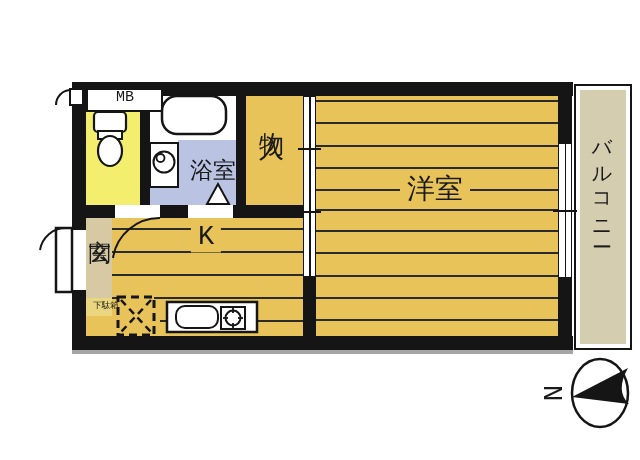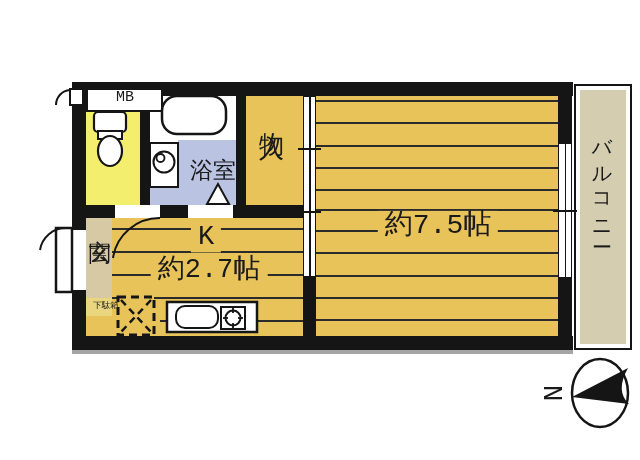--- a/index.html
+++ b/index.html
@@ -116,20 +116,19 @@
     <line x1="101" y1="300" x2="131" y2="332" stroke="#151515" stroke-width="2.5" stroke-dasharray="7 5"></line>
     <line x1="131" y1="300" x2="101" y2="332" stroke="#151515" stroke-width="2.5" stroke-dasharray="7 5"></line>
 
     <ellipse cx="580" cy="393" rx="28" ry="34" fill="#fff" stroke="#151515" stroke-width="2.5"></ellipse>
     <path d="M 552 397 L 608 368 Q 595 391 609 404 Z" fill="#151515"></path>
   </svg>
 
   <div class="label" style="left:70px;top:90px;width:70px;text-align:center;font-size:15px;">MB</div>
   <div class="label center" style="left:181px;top:172px;font-size:23px;padding-left:24px;">浴室</div>
   <div class="label vtext" style="left:236px;top:113px;font-size:25px;">物入</div>
-  <div class="label center occlude" style="left:418px;top:226px;font-size:28px;">約7.5帖</div>
+  <div class="label center occlude" style="left:415px;top:191px;font-size:28px;">洋室</div>
   <div class="label center occlude" style="left:186px;top:238px;font-size:27px;">K</div>
-  <div class="label center occlude" style="left:189px;top:271px;font-size:27px;">約2.7帖</div>
   <div class="label vtext" style="left:66px;top:222px;font-size:22px;letter-spacing:4px;">玄関</div>
   <div class="label" style="left:66px;top:302px;width:40px;text-align:center;font-size:8.5px;">下駄箱</div>
   <div class="label vtext" style="left:570px;top:125px;font-size:20px;letter-spacing:5px;">バルコニー</div>
   <div class="label" style="left:520px;top:378px;width:30px;height:30px;text-align:center;font-size:28px;transform:rotate(-90deg);">N</div>
 </div>
 
 </body></html>

